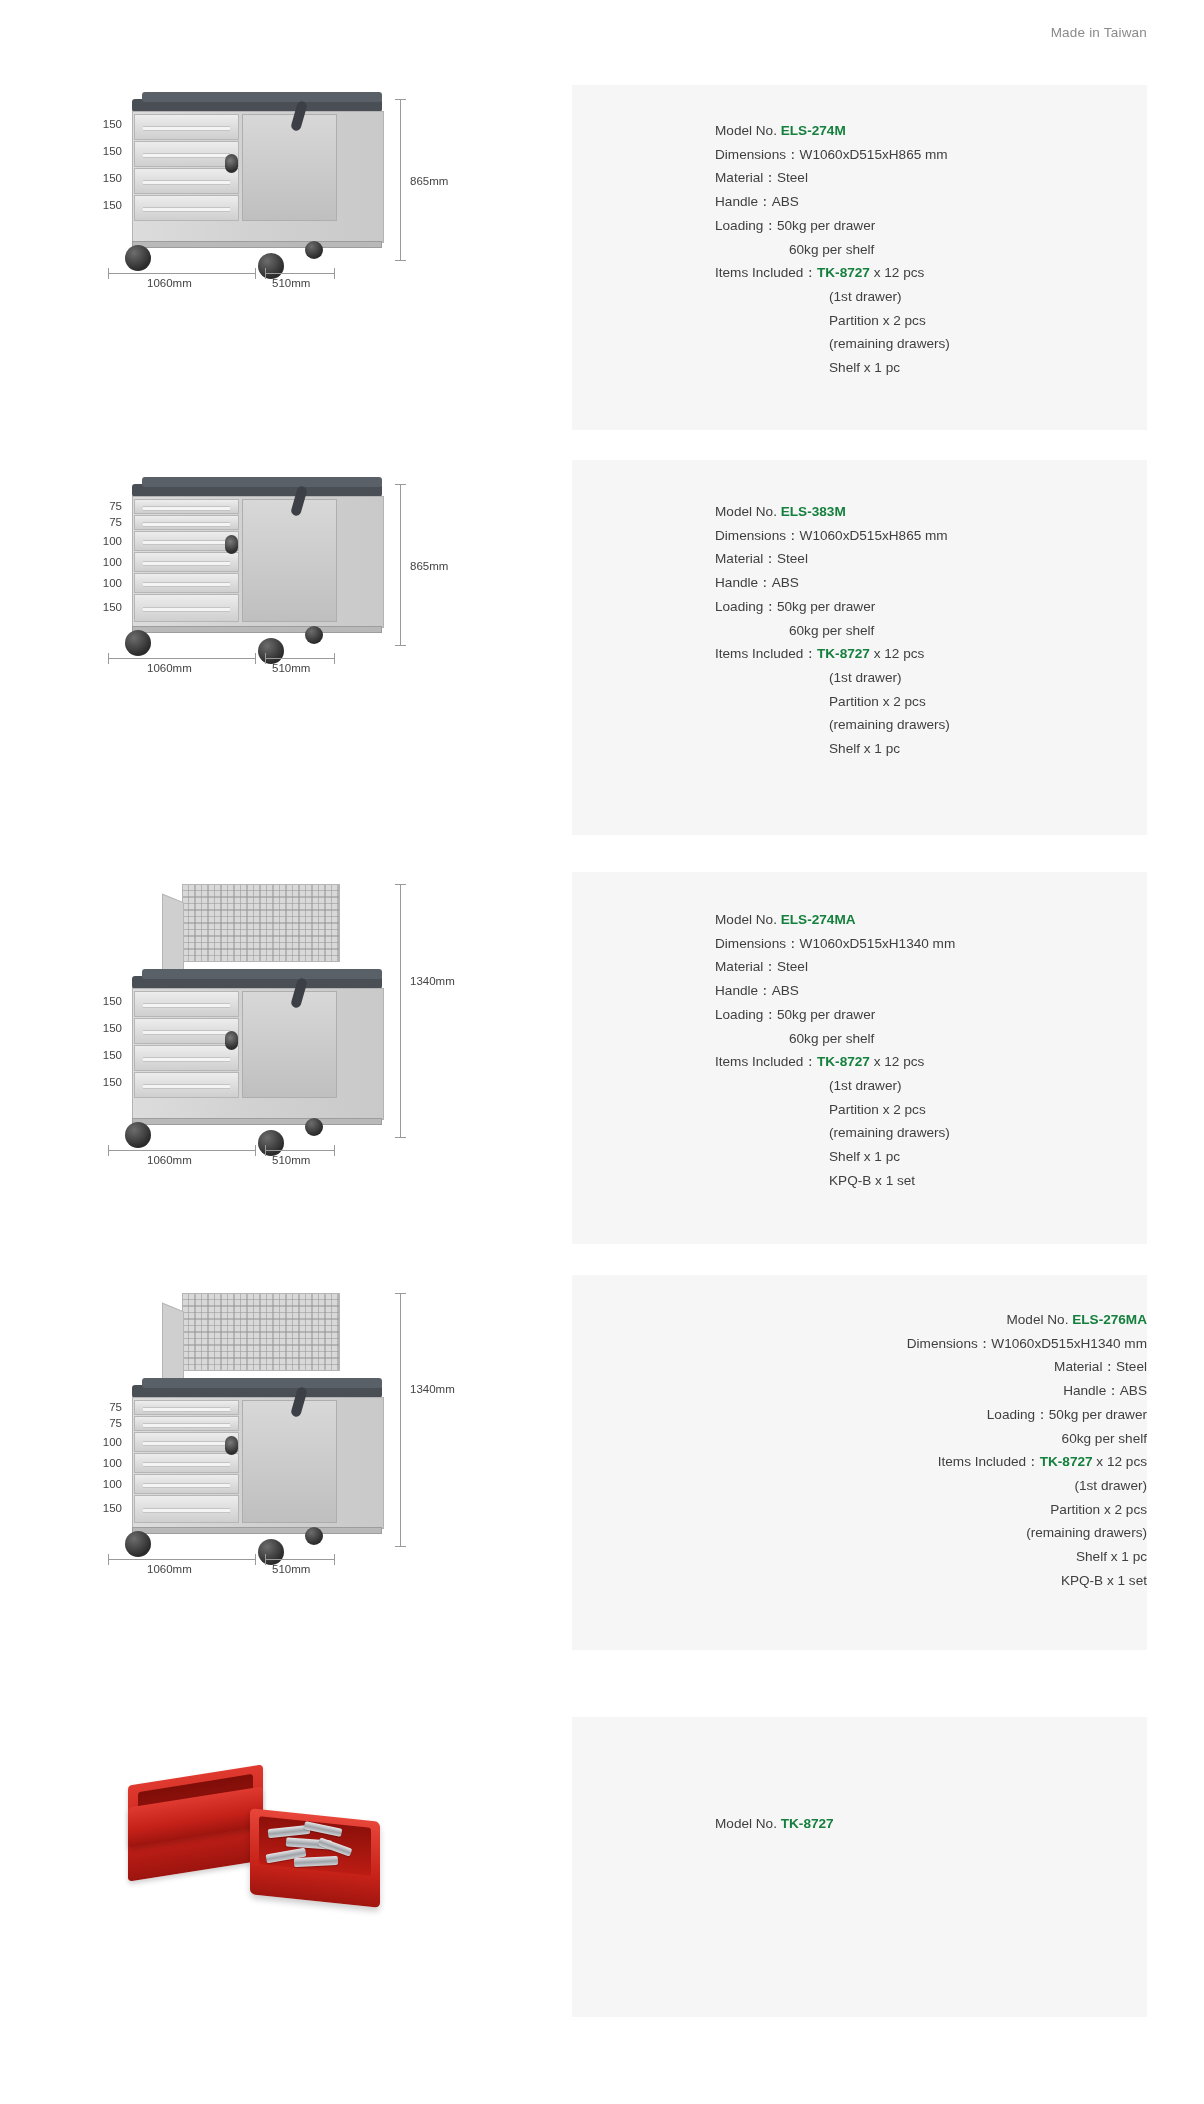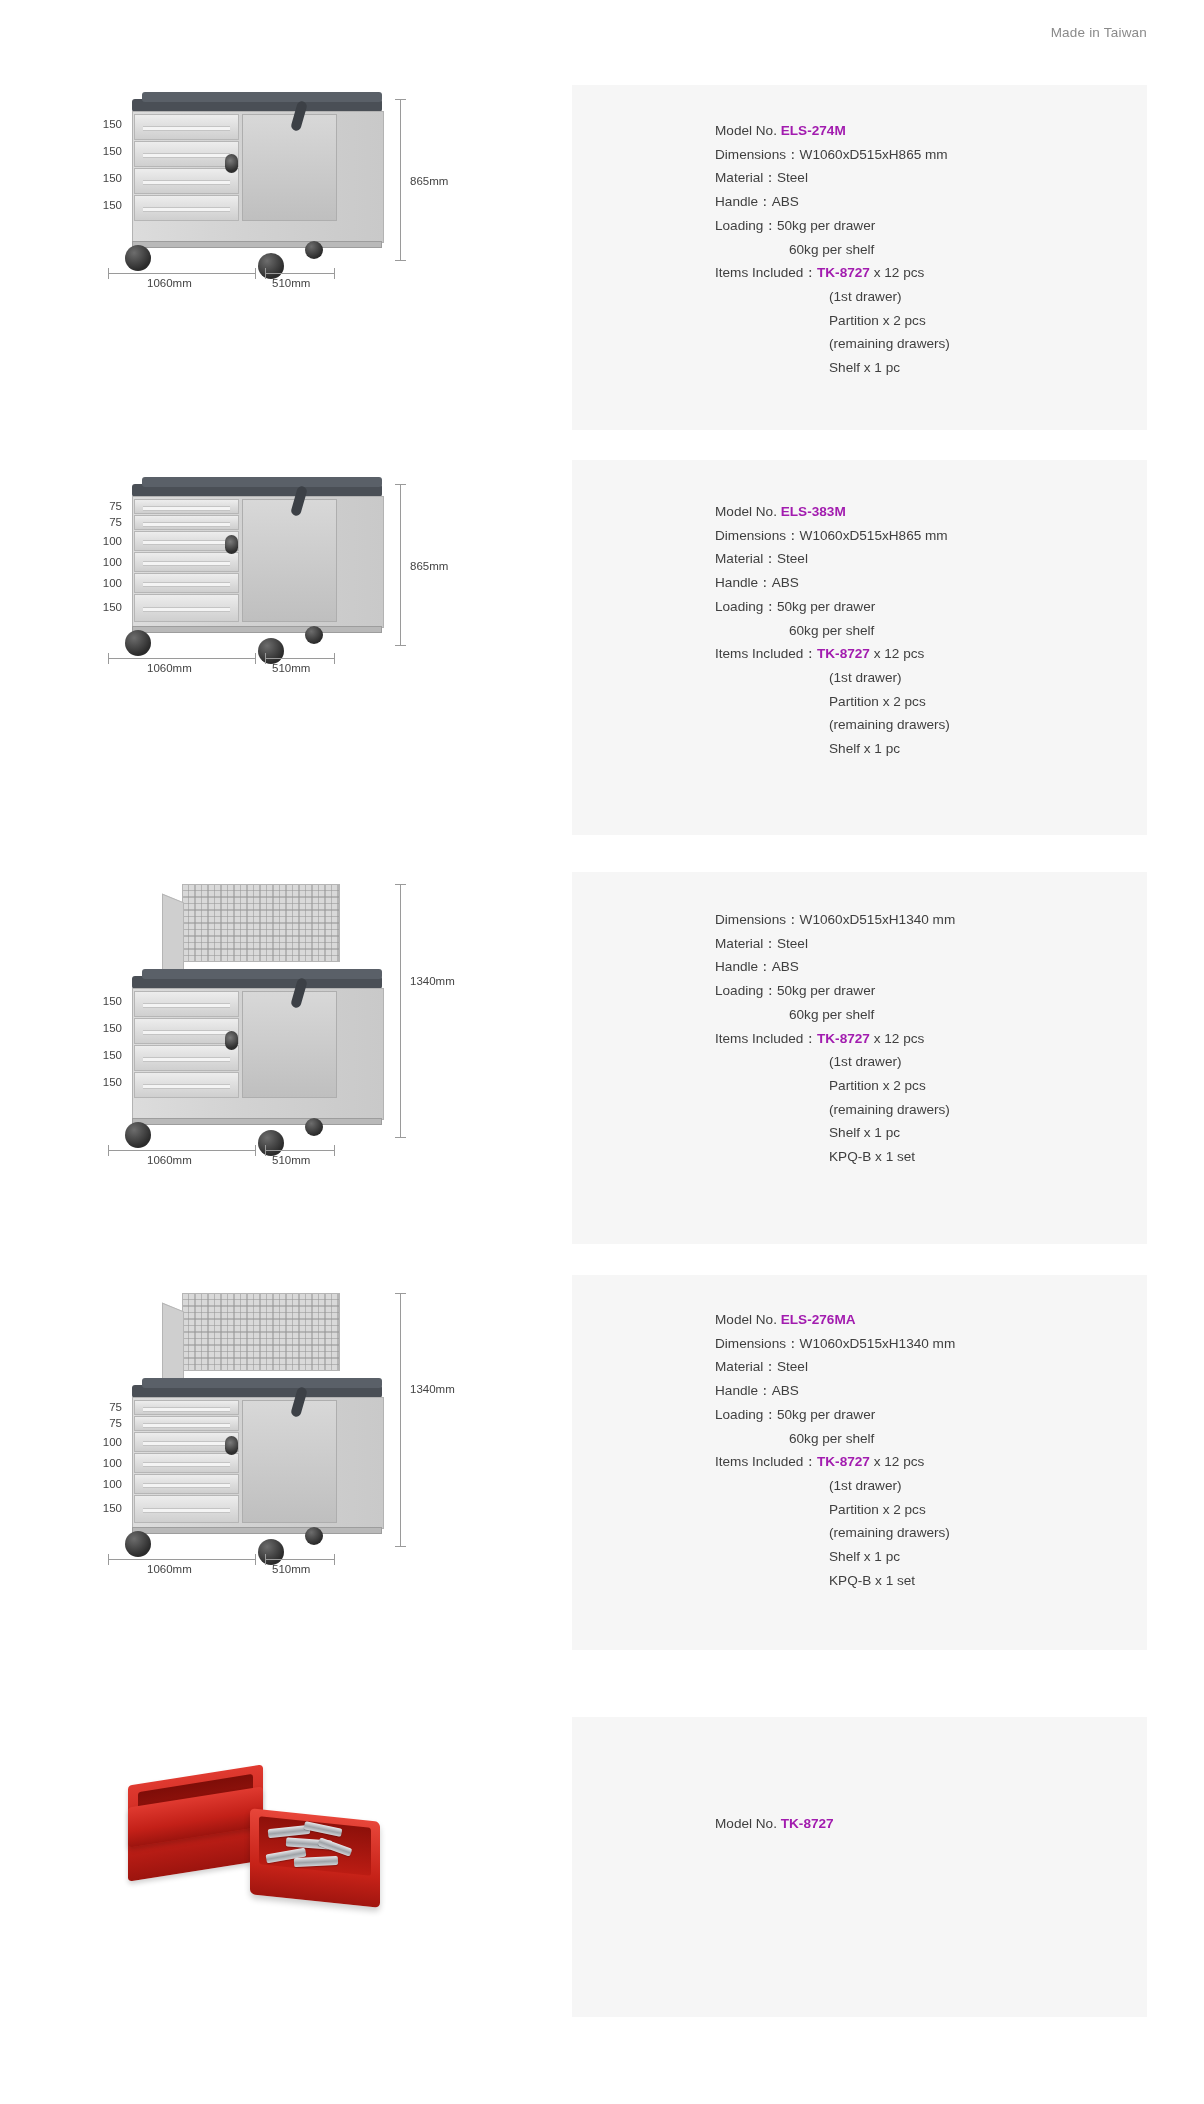--- a/index.html
+++ b/index.html
@@ -29,21 +29,21 @@
     background:#f6f6f6;
   }
   .spec-inner{
     padding-left:143px;
     padding-top:0;
     font-size:13.6px;
     line-height:23.7px;
     color:#3f3f3f;
   }
   .spec-line{white-space:pre;}
-  .spec-line b{font-weight:bold;color:#a21caf;}
+  .spec-line b{font-weight:bold;color:#15803d;}
   .indent-1{padding-left:74px;}
   .indent-2{padding-left:114px;}
 
   
   .illus{position:absolute;}
   .cab-wrap{position:relative;}
 
   .cab-top{
     position:absolute;
     background:#4a4f56;
@@ -314,20 +314,21 @@
         <div class="tick" style="left:234px;top:193px;width:1px;height:11px;"></div>
         <div class="dim-label" style="left:172px;top:202px;">510mm</div>
       </div>
     </div>
   </div>
 
   <div class="row" style="top:872px;height:372px;">
 
     <div class="spec-card" style="top:0;height:372px;">
       <div class="spec-inner" style="padding-top:36px;">
+        <div class="spec-line"><span>Model No.</span> <b>ELS-274MA</b></div>
         <div class="spec-line"><span>Dimensions：</span><span>W1060xD515xH1340 mm</span></div>
         <div class="spec-line"><span>Material：</span><span>Steel</span></div>
         <div class="spec-line"><span>Handle：</span><span>ABS</span></div>
         <div class="spec-line"><span>Loading：</span><span>50kg per drawer</span></div>
         <div class="spec-line indent-1"><span>60kg per shelf</span></div>
         <div class="spec-line"><span>Items Included：</span><b>TK-8727</b><span> x 12 pcs</span></div>
         <div class="spec-line indent-2"><span>(1st drawer)</span></div>
         <div class="spec-line indent-2"><span>Partition x 2 pcs</span></div>
         <div class="spec-line indent-2"><span>(remaining drawers)</span></div>
         <div class="spec-line indent-2"><span>Shelf x 1 pc</span></div>
@@ -378,21 +379,21 @@
         <div class="tick" style="left:165px;top:273px;width:1px;height:11px;"></div>
         <div class="tick" style="left:234px;top:273px;width:1px;height:11px;"></div>
         <div class="dim-label" style="left:172px;top:282px;">510mm</div>
       </div>
     </div>
   </div>
 
   <div class="row" style="top:1275px;height:375px;">
 
     <div class="spec-card" style="top:0;height:375px;">
-      <div class="spec-inner" style="padding-top:33px;">
+      <div class="spec-inner" style="padding-top:33px;text-align:right;">
         <div class="spec-line"><span>Model No.</span> <b>ELS-276MA</b></div>
         <div class="spec-line"><span>Dimensions：</span><span>W1060xD515xH1340 mm</span></div>
         <div class="spec-line"><span>Material：</span><span>Steel</span></div>
         <div class="spec-line"><span>Handle：</span><span>ABS</span></div>
         <div class="spec-line"><span>Loading：</span><span>50kg per drawer</span></div>
         <div class="spec-line indent-1"><span>60kg per shelf</span></div>
         <div class="spec-line"><span>Items Included：</span><b>TK-8727</b><span> x 12 pcs</span></div>
         <div class="spec-line indent-2"><span>(1st drawer)</span></div>
         <div class="spec-line indent-2"><span>Partition x 2 pcs</span></div>
         <div class="spec-line indent-2"><span>(remaining drawers)</span></div>

